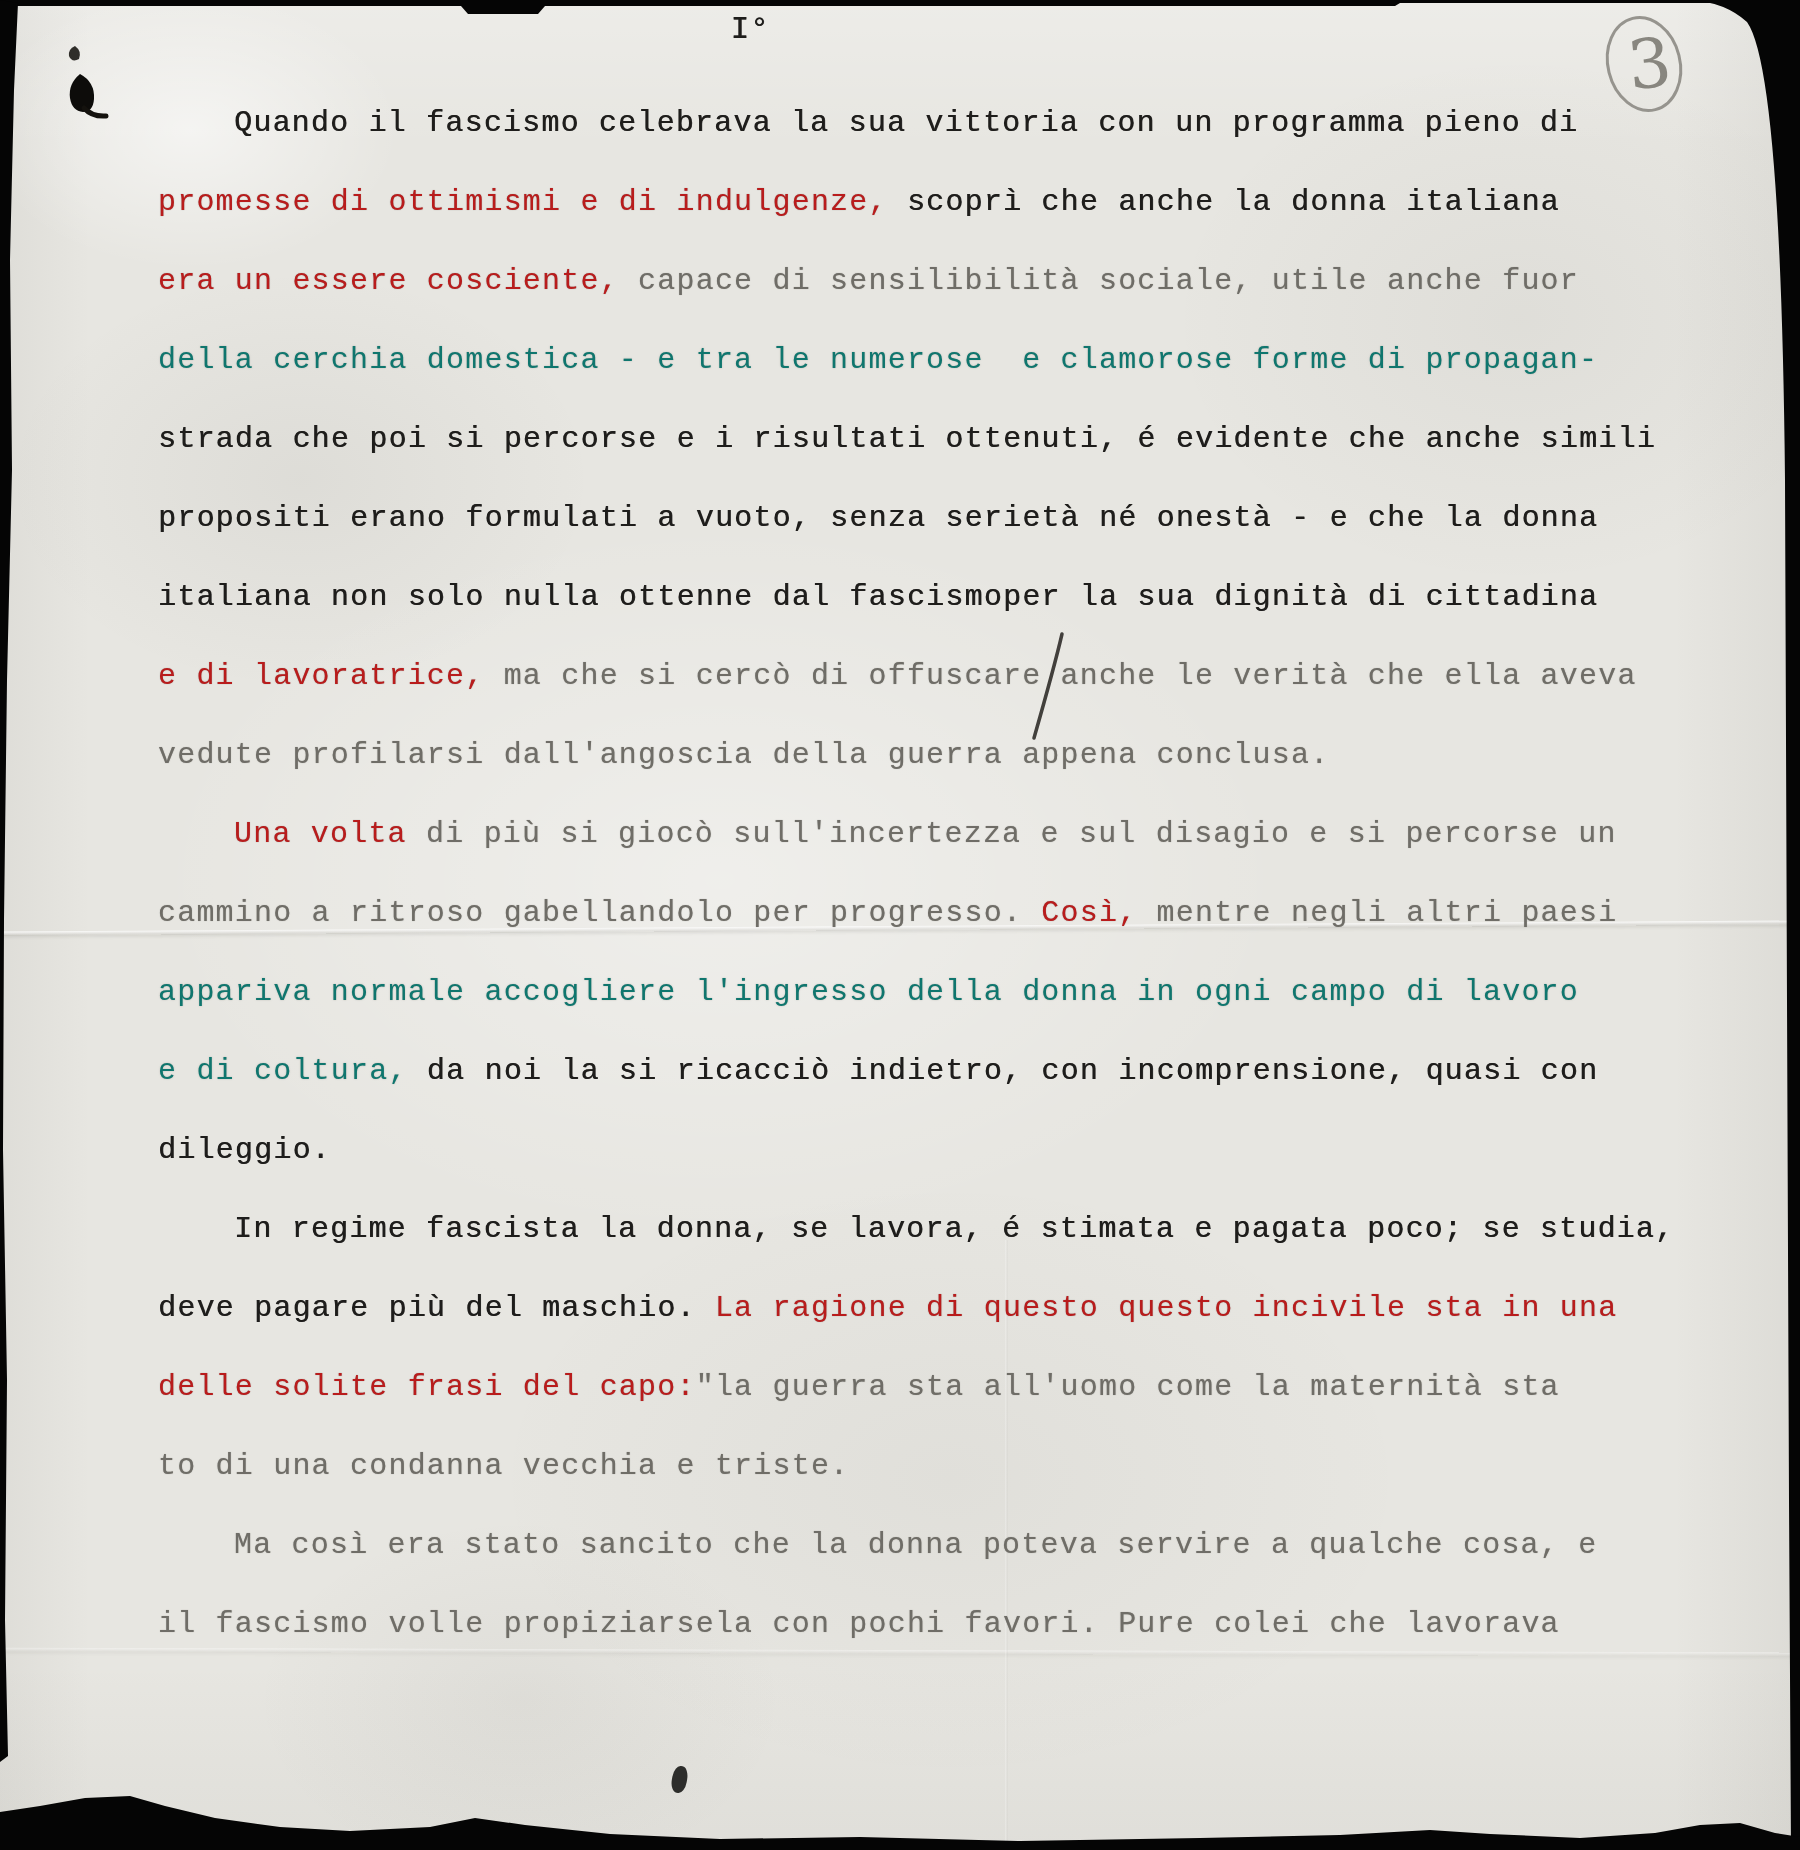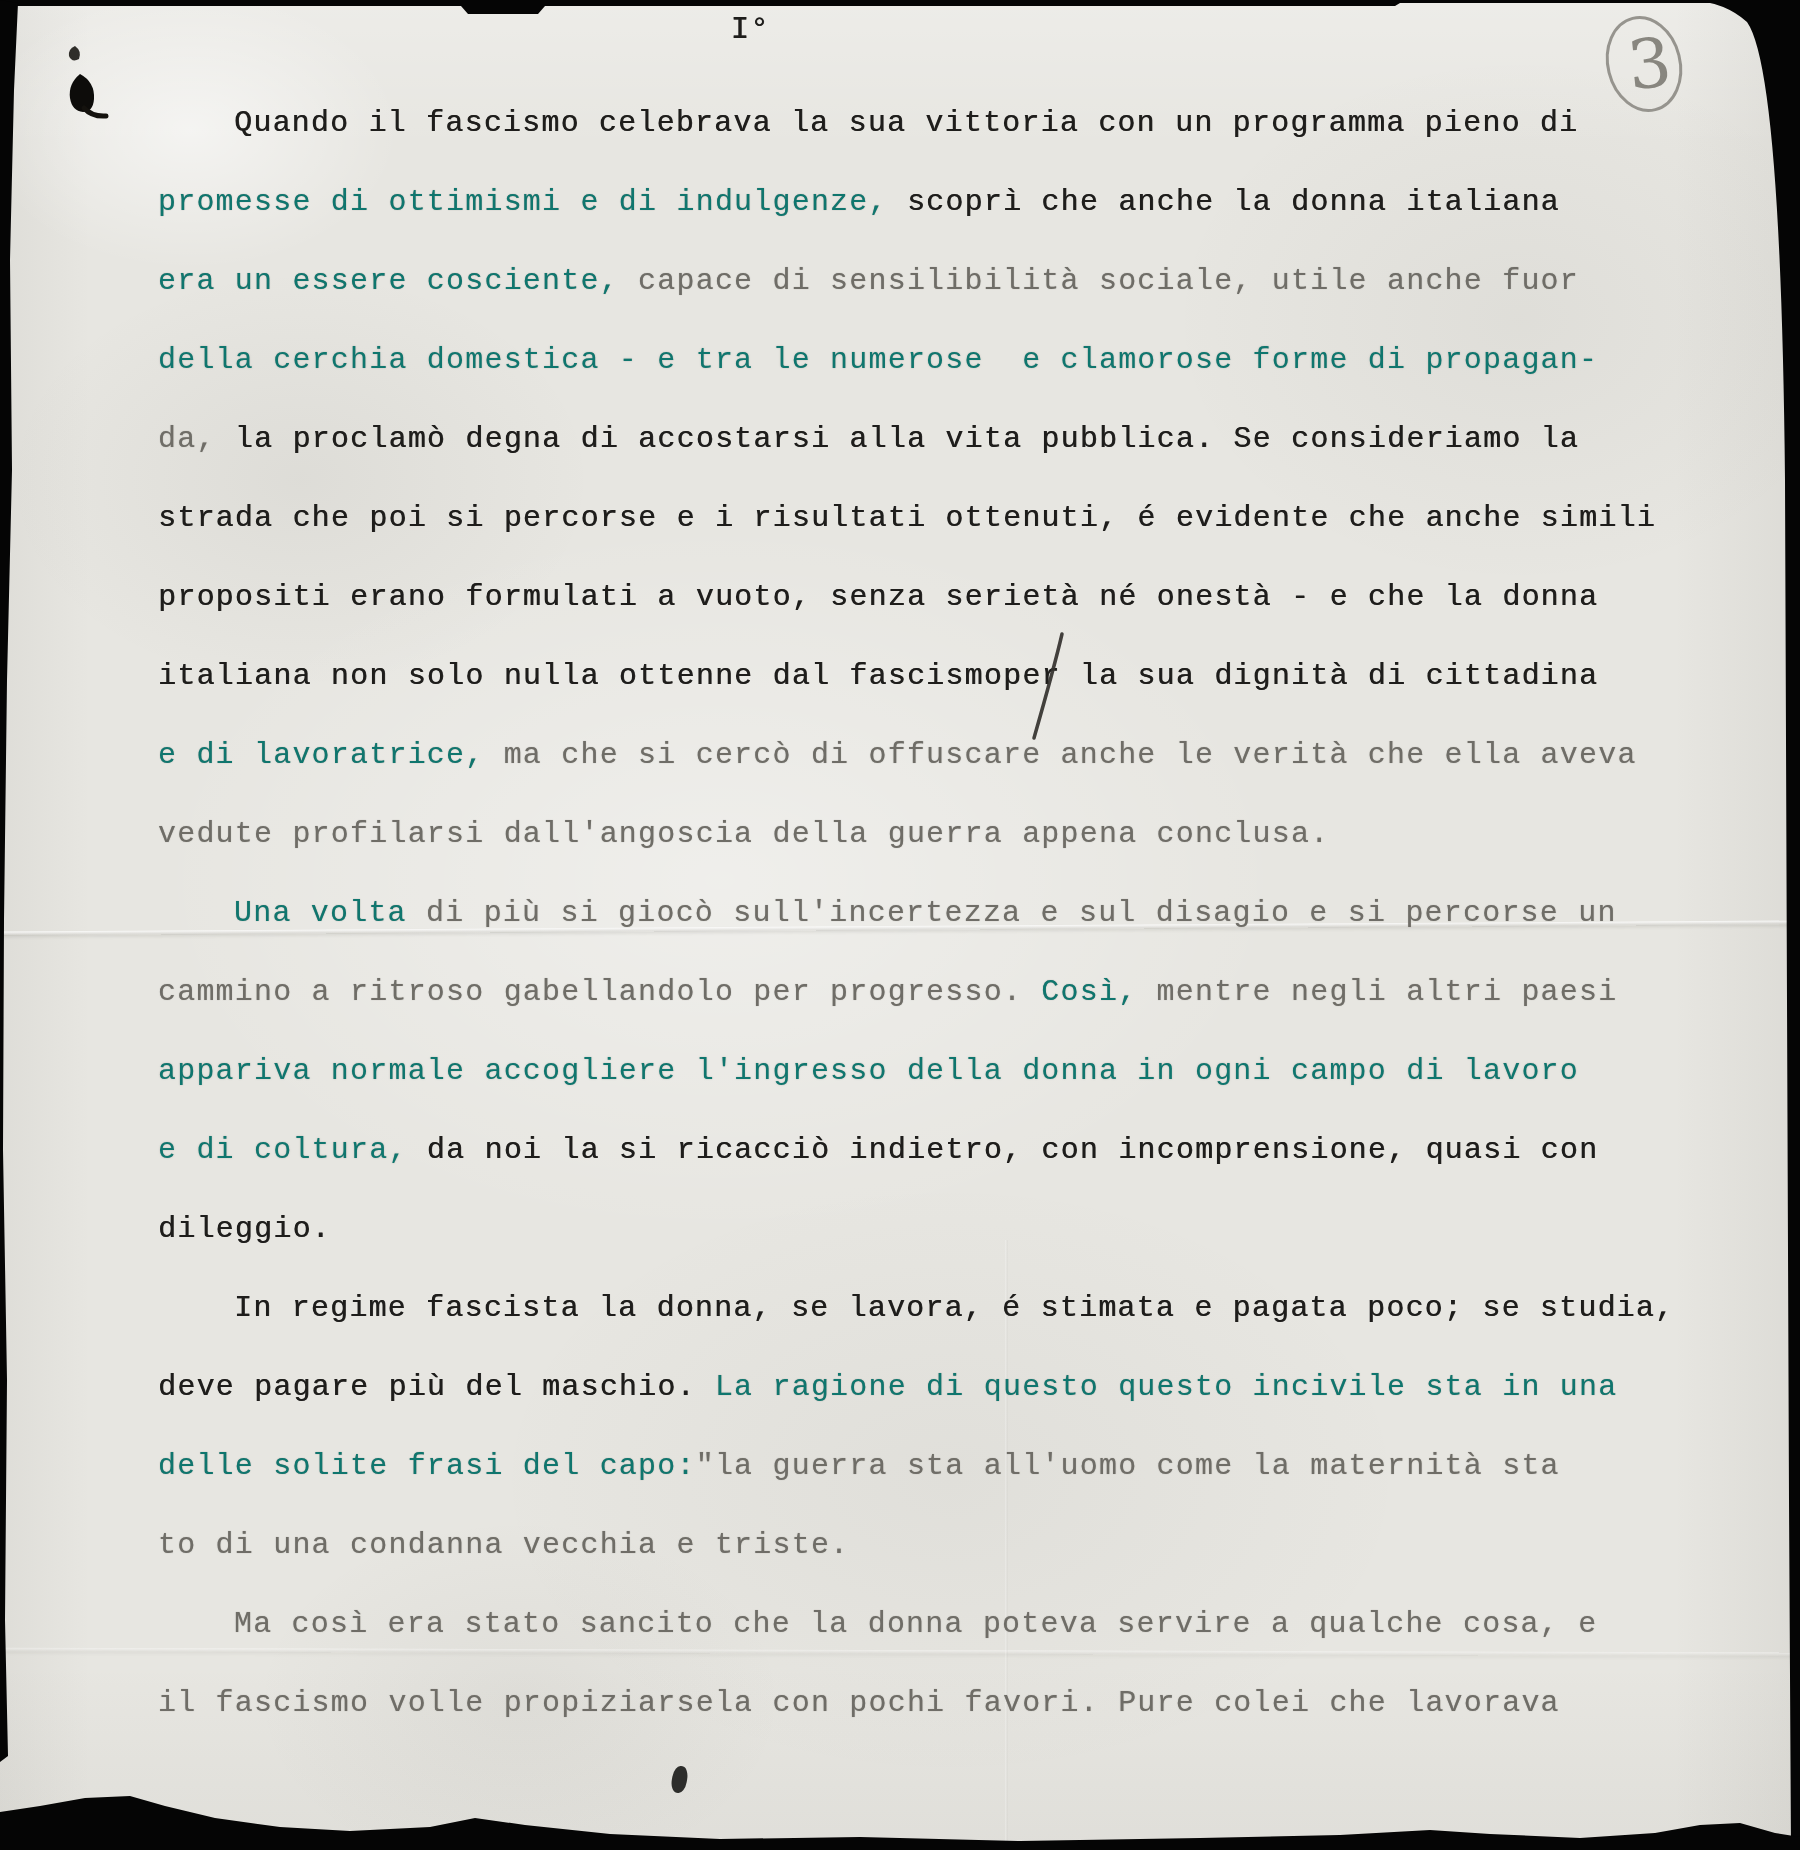--- a/index.html
+++ b/index.html
@@ -16,21 +16,21 @@
     radial-gradient(760px 480px at 720px 880px, rgba(255,255,255,.35), transparent 75%),
     linear-gradient(90deg, rgba(80,78,70,.06) 0%, rgba(0,0,0,0) 5%, rgba(0,0,0,0) 93%, rgba(80,78,70,.07) 100%),
     linear-gradient(180deg, rgba(255,255,255,.25) 0%, rgba(0,0,0,0) 8%, rgba(0,0,0,0) 90%, rgba(80,78,70,.05) 100%);}
   
   .heading{position:absolute;left:690px;top:8px;width:120px;text-align:center;
            font-size:31px;line-height:44px;letter-spacing:1px;}
   .text-block{position:absolute;left:158px;top:84px;width:1560px;}
   .line{height:79px;line-height:79px;font-size:30px;letter-spacing:1.2px;white-space:pre;}
   .line.indent{padding-left:76px;}
   .dark  {color:#1e1d1b;text-shadow:0.5px 0 0 rgba(25,24,22,.85);}
-  .medium{color:#0f766e;text-shadow:0 0 1px rgba(70,68,62,.5);}
+  .medium{color:#b91c1c;text-shadow:0 0 1px rgba(70,68,62,.5);}
   .light {color:#6f6d67;text-shadow:0 0 1px rgba(110,108,100,.55);text-align:center;}
   .faint {color:#0f766e;text-shadow:0 0 1.5px rgba(140,138,130,.6);}
   
   .crease-h{position:absolute;left:0;width:1800px;height:4px;pointer-events:none;
             background:linear-gradient(180deg, rgba(255,255,255,.8), rgba(120,118,110,.16));
             box-shadow:0 2px 3px rgba(90,88,80,.12);}
   .crease-h1{top:926px;transform:rotate(-.35deg);}
   .crease-h2{top:1650px;opacity:.5;transform:rotate(.15deg);}
   .crease-v{position:absolute;left:1005px;top:1240px;width:3px;height:610px;pointer-events:none;
             background:linear-gradient(90deg, rgba(255,255,255,.5), rgba(120,118,110,.12));opacity:.6;}
@@ -67,21 +67,20 @@
         <path d="M30,34 q15,8 14,25 q-1,13 -11,13 q-11,-1 -13,-14 q-2,-14 10,-24 Z" fill="#0d0c0a"></path>
         <path d="M34,68 q8,9 22,8" stroke="#14120e" stroke-width="5" fill="none" stroke-linecap="round"></path>
       </svg>
     </div>
 
     <div class="text-block">
         <div class="line indent"><span class="seg dark">Quando il fascismo celebrava la sua vittoria con un programma pieno di</span></div>
         <div class="line"><span class="seg medium">promesse di ottimismi e di indulgenze, </span><span class="seg dark">scoprì che anche la donna italiana</span></div>
         <div class="line"><span class="seg medium">era un essere cosciente, </span><span class="seg light">capace di sensilibilità sociale, utile anche fuor</span></div>
         <div class="line"><span class="seg faint">della cerchia domestica - e tra le numerose  e clamorose forme di propagan-</span></div>
-        <div class="line"><span class="seg light">da, </span><span class="seg dark">la proclamò degna di accostarsi alla vita pubblica. Se consideriamo la</span></div>
         <div class="line"><span class="seg dark">strada che poi si percorse e i risultati ottenuti, é evidente che anche simili</span></div>
         <div class="line"><span class="seg dark">propositi erano formulati a vuoto, senza serietà né onestà - e che la donna</span></div>
         <div class="line"><span class="seg dark">italiana non solo nulla ottenne dal fascismo</span><span class="seg dark">per la sua dignità di cittadina</span></div>
         <div class="line"><span class="seg medium">e di lavoratrice, </span><span class="seg light">ma che si cercò di offuscare anche le verità che ella aveva</span></div>
         <div class="line"><span class="seg light">vedute profilarsi dall'angoscia della guerra appena conclusa.</span></div>
         <div class="line indent"><span class="seg medium">Una volta </span><span class="seg light">di più si giocò sull'incertezza e sul disagio e si percorse un</span></div>
         <div class="line"><span class="seg light">cammino a ritroso gabellandolo per progresso. </span><span class="seg medium">Così, </span><span class="seg light">mentre negli altri paesi</span></div>
         <div class="line"><span class="seg faint">appariva normale accogliere l'ingresso della donna in ogni campo di lavoro</span></div>
         <div class="line"><span class="seg faint">e di coltura, </span><span class="seg dark">da noi la si ricacciò indietro, con incomprensione, quasi con</span></div>
         <div class="line"><span class="seg dark">dileggio.</span></div>

